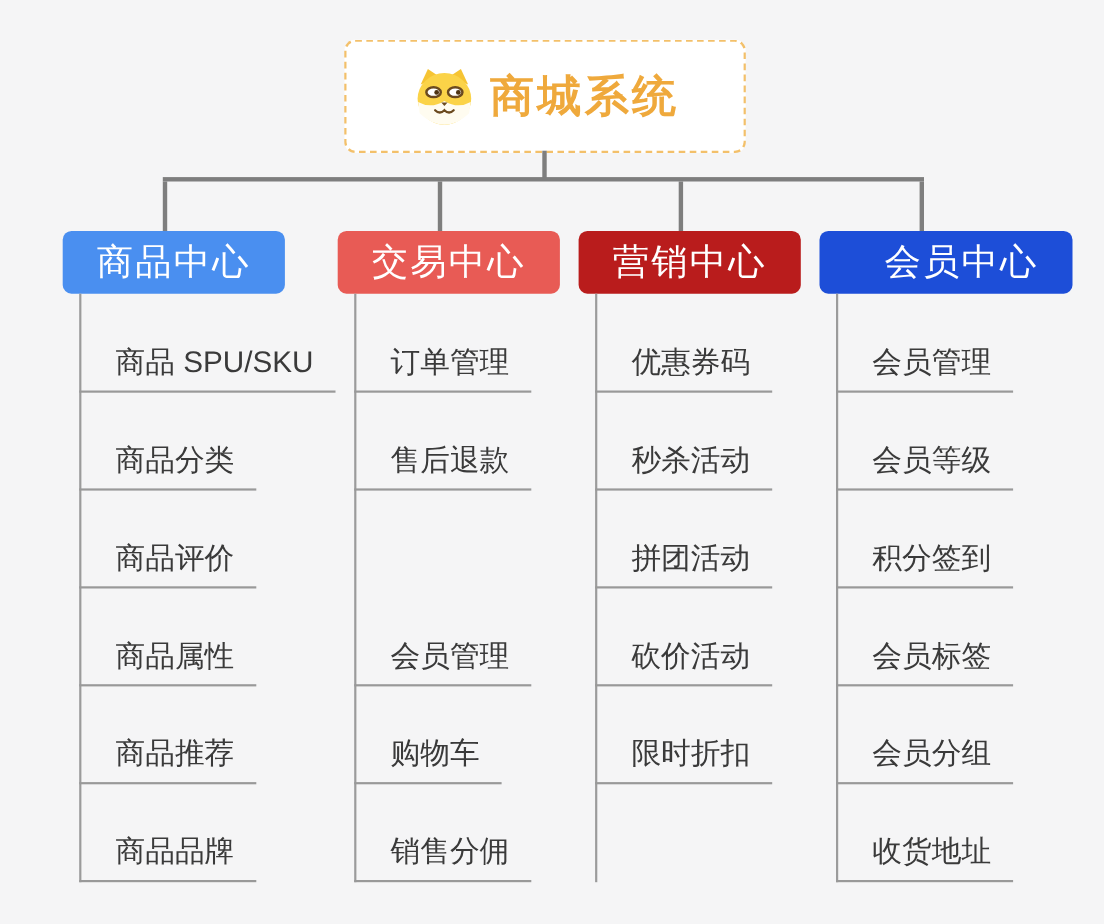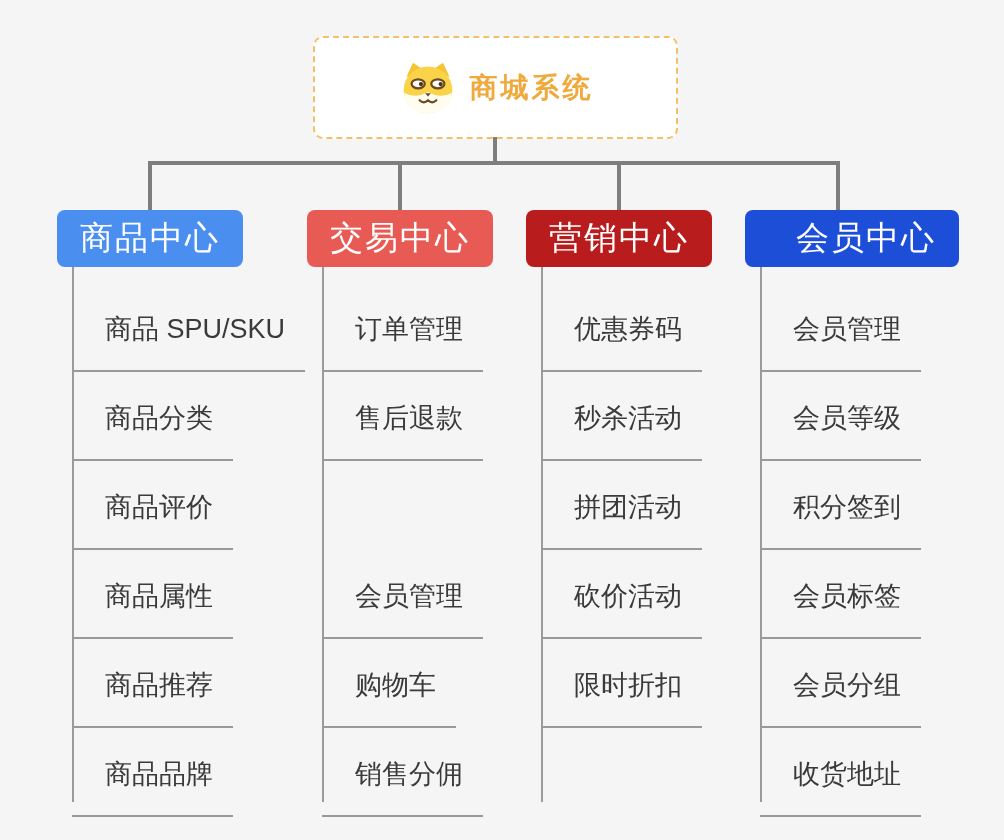--- a/index.html
+++ b/index.html
@@ -17,50 +17,50 @@
   .root-node{
     position:absolute;left:313px;top:36px;width:365px;height:103px;
     background:#ffffff;
     border:2px dashed var(--root-border,#F3C06A);
     border-radius:10px;
     box-sizing:border-box;
     display:flex;align-items:center;justify-content:center;gap:12px;
   }
   .root-title{
     color:var(--root-title,#EFA93C);
-    font-size:28px;font-weight:bold;letter-spacing:3px;
+    font-size:40px;font-weight:bold;letter-spacing:3px;
     line-height:1;white-space:nowrap;
   }
   .dog-icon{width:60px;height:54px;flex:0 0 auto;}
   
   .conn{position:absolute;background:var(--connector,#7E7E7E);}
   .conn-root-drop{left:493px;top:137px;width:4px;height:26px;}
   .conn-bus{left:148px;top:161px;width:692px;height:4px;}
   .conn-drop{top:165px;width:4px;height:45px;}
   .drop-1{left:148px;} .drop-2{left:398px;} .drop-3{left:617px;} .drop-4{left:836px;}
   
   .branch-header{
-    position:absolute;top:210px;width:186px;height:57px;
+    position:absolute;top:210px;width:202px;height:57px;
     border-radius:8px;
     display:flex;align-items:center;justify-content:center;
     color:#ffffff;font-size:33px;letter-spacing:2px;
     white-space:nowrap;cursor:default;
   }
   .bh-1{left:57px;} .bh-2{left:307px;} .bh-3{left:526px;} .bh-4{left:745px;}
   
   .stem{
     position:absolute;top:267px;width:2px;height:535px;
     background:var(--stem,#9B9B9B);
   }
   .stem-1{left:72px;} .stem-2{left:322px;} .stem-3{left:541px;} .stem-4{left:760px;}
   
   .leaf{
     position:absolute;
     display:inline-block;
-    padding:0 20px 24px 33px;
+    padding:0 20px 9px 33px;
     border-bottom:2px solid var(--underline,#999999);
     color:var(--leaf-text,#3A3A3A);
     font-size:27px;line-height:34px;
     white-space:nowrap;cursor:default;
   }
   .col-1{left:72px;} .col-2{left:322px;} .col-3{left:541px;} .col-4{left:760px;}
   .row-0{top:312px;} .row-1{top:401px;} .row-2{top:490px;}
   .row-3{top:579px;} .row-4{top:668px;} .row-5{top:757px;}
 </style>
 </head>

